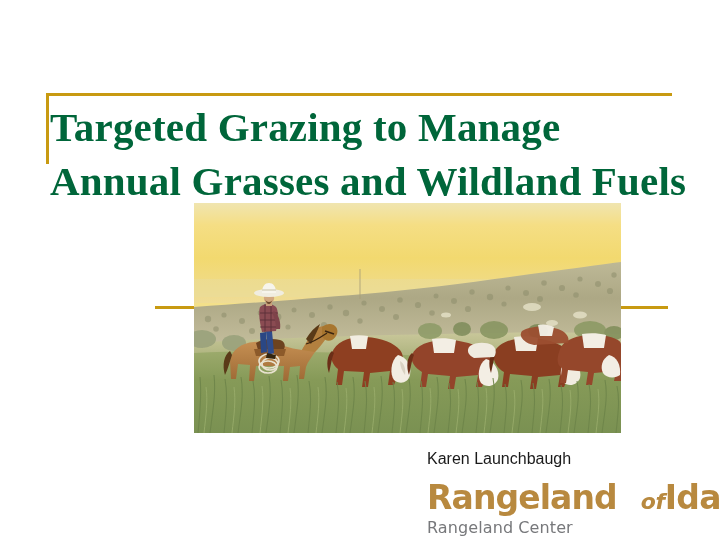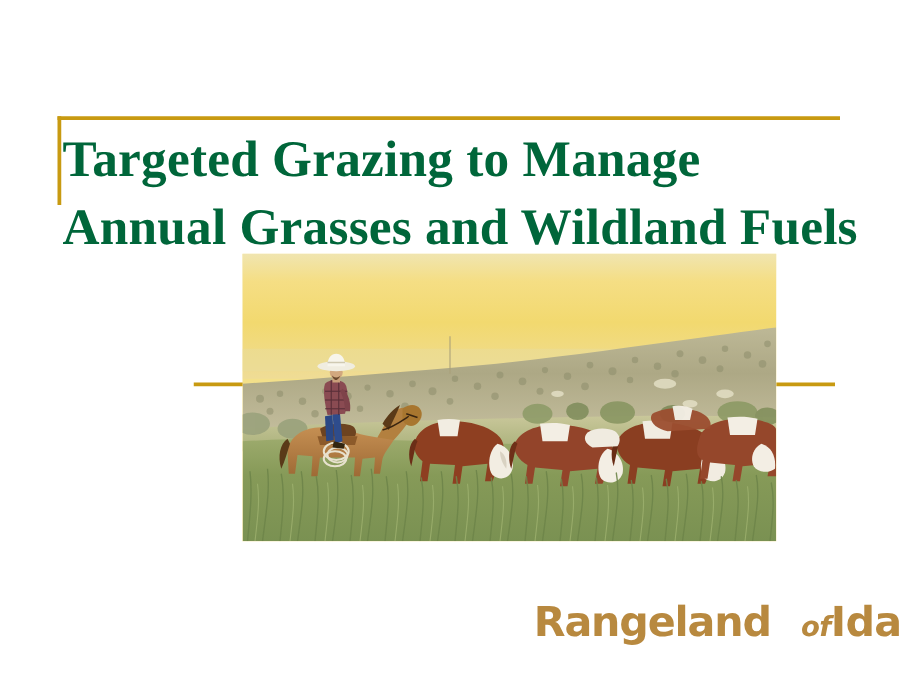--- a/index.html
+++ b/index.html
@@ -397,18 +397,20 @@
         <path d="M262,230 C264,213 266,200 264,186"></path>
         <path d="M290,230 C292,212 294,199 292,185"></path>
         <path d="M318,230 C320,213 322,200 320,187"></path>
         <path d="M346,230 C348,212 350,199 348,186"></path>
         <path d="M374,230 C376,213 378,200 376,187"></path>
         <path d="M402,230 C404,212 406,199 404,186"></path>
       </g>
     </svg>
   </div>
 
+  <div class="presenter">Karen Launchbaugh</div>
 
   <div class="logo">
     <div class="logo-wordmark"><span>Rangeland</span><span class="logo-of">of</span><span class="logo-idaho">Idaho</span></div>
+    <div class="logo-sub">Rangeland Center</div>
   </div>
 
 </div>
 
 </body></html>

